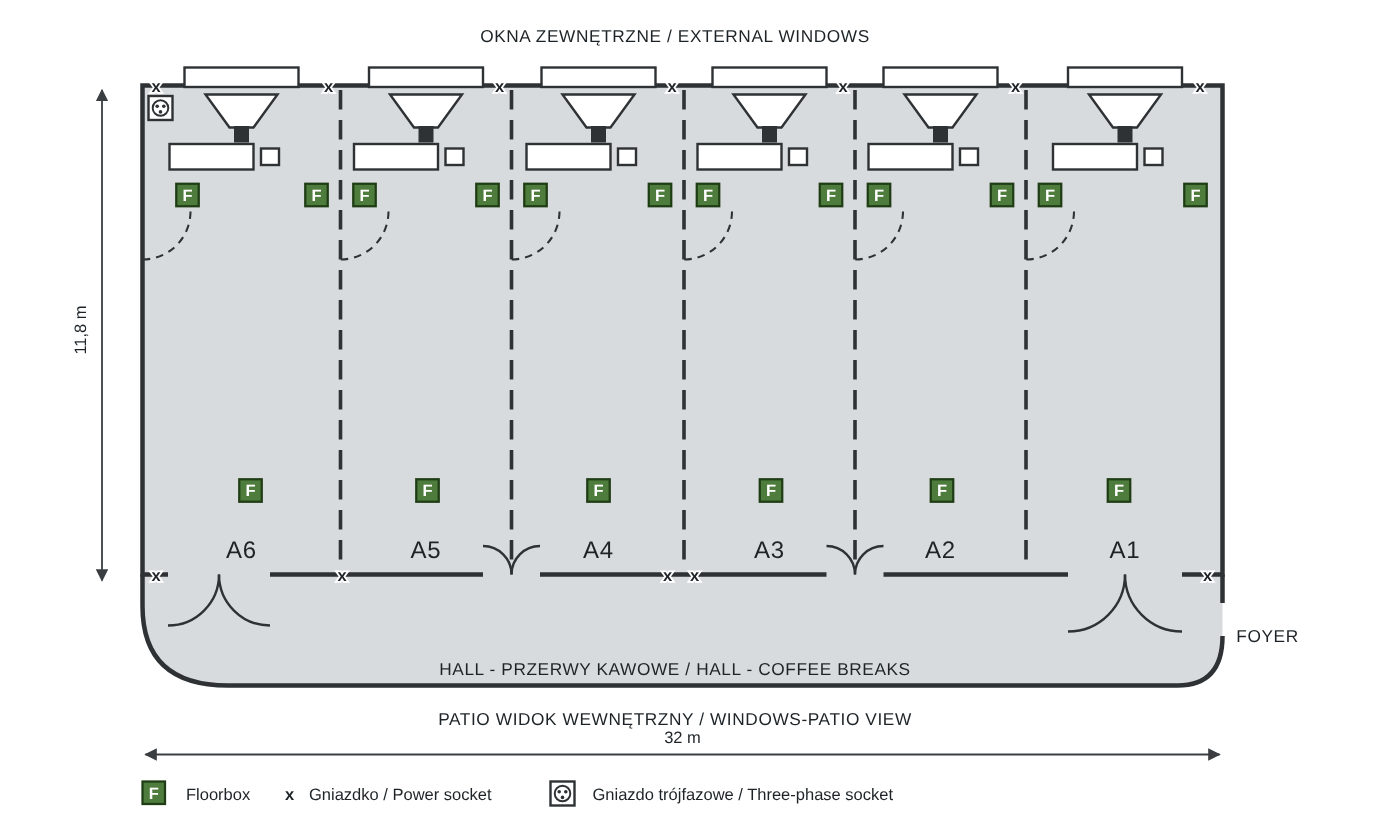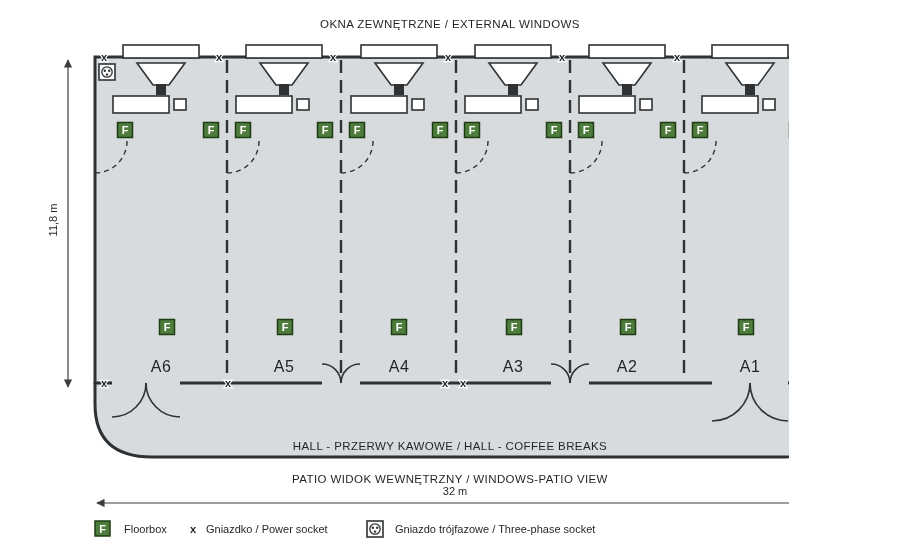--- a/index.html
+++ b/index.html
@@ -1,16 +1,16 @@
 <!DOCTYPE html>
 <html style="--plan-fill: #d8dbdd; --wall: #2e3234; --text: #1d2326; --green: #4e7c3c; --green-dark: #1f3d15;"><head>
 <meta charset="utf-8">
 <style>
   html,body{margin:0;padding:0;background:#ffffff;}
-  .stage{position:relative;width:789px;height:550px;background:#fff;overflow:hidden;text-decoration:underline;}
+  .stage{position:relative;width:917px;height:550px;background:#fff;overflow:hidden;text-decoration:underline;}
   svg text{font-family:"Liberation Sans","DejaVu Sans",sans-serif;}
   .room{fill:var(--plan-fill);stroke:var(--wall);stroke-width:3;}
   .corridor-fill{fill:var(--plan-fill);stroke:none;}
   .wall{fill:none;stroke:var(--wall);stroke-width:3;}
   .divider{stroke:var(--wall);stroke-width:2.4;stroke-dasharray:13 7;}
   .dashed-arc{fill:none;stroke:var(--wall);stroke-width:1.4;stroke-dasharray:5 4;}
   .win{fill:#ffffff;stroke:var(--wall);stroke-width:1.6;}
   .proj{fill:var(--wall);stroke:none;}
   .gap{fill:var(--plan-fill);stroke:none;}
   .door{fill:none;stroke:var(--wall);stroke-width:1.6;}

